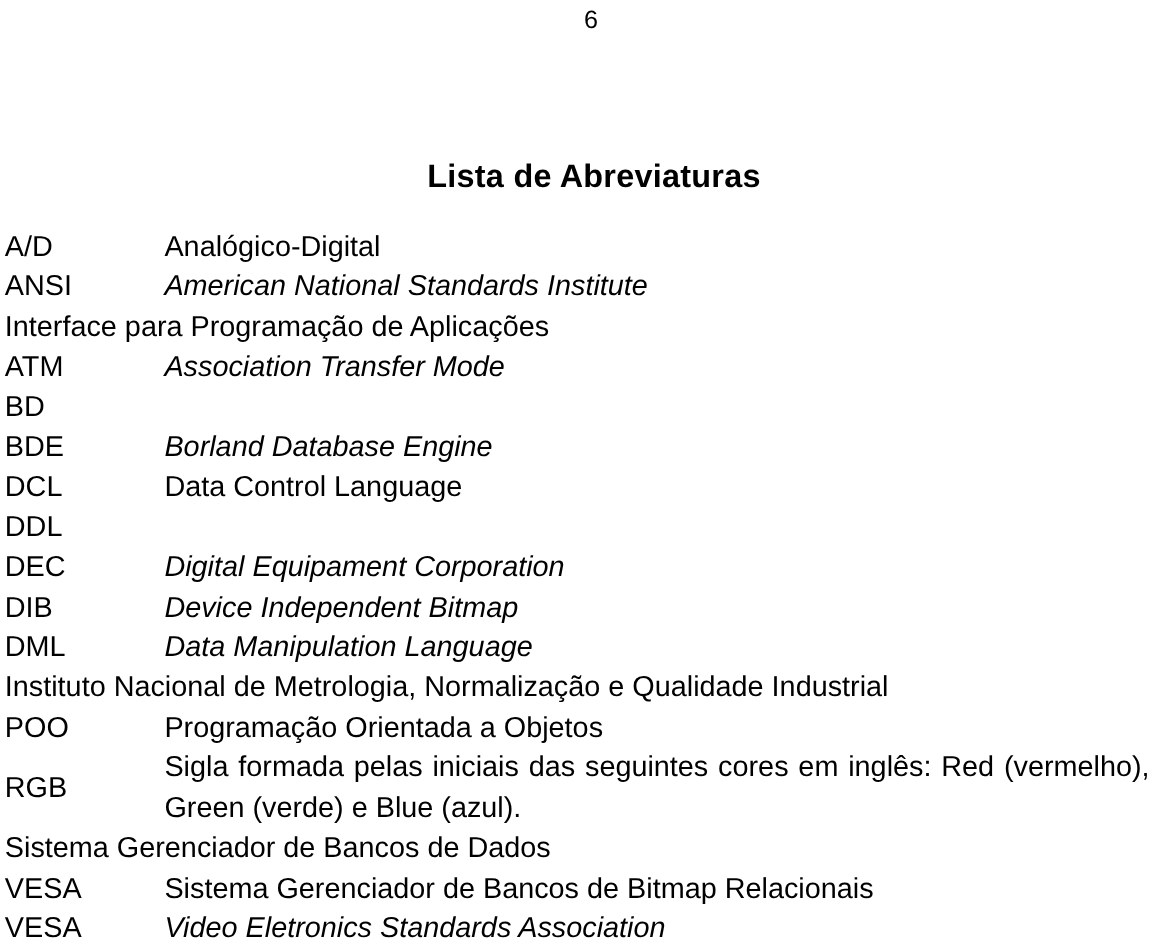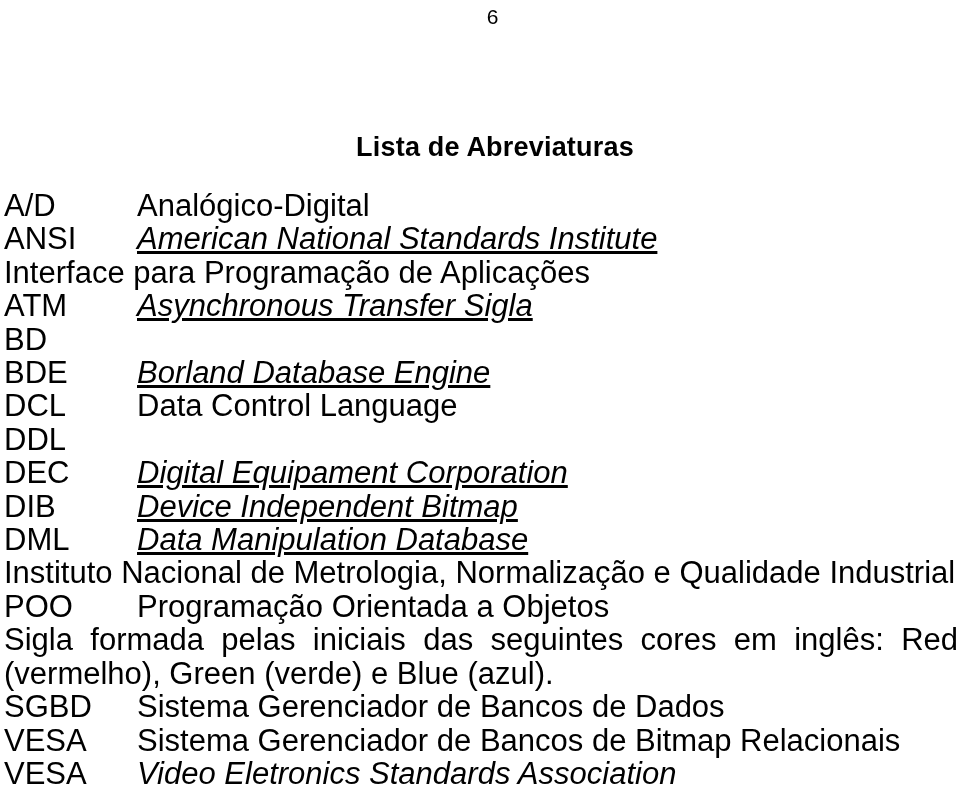--- a/index.html
+++ b/index.html
@@ -53,21 +53,21 @@
   .abbrev-list {
     position: absolute;
     top: 189px;
     left: 4px;
     width: 954px;
   }
 
   .abbrev-row {
     display: flex;
     align-items: center;
-    font-size: 31px;
+    font-size: 24px;
     line-height: 33.4px;
   }
 
   .abbrev-term {
     flex: 0 0 auto;
     width: 133px;
     white-space: nowrap;
     font-style: normal;
   }
 
@@ -77,21 +77,20 @@
     padding-right: 8px;
   }
 
   .abbrev-def {
     flex: 1 1 auto;
     font-style: normal;
   }
 
   .abbrev-def.italic {
     font-style: italic;
-    text-decoration: underline;
   }
 
   .abbrev-def.justify {
     text-align: justify;
     text-align-last: left;
   }
 
   .abbrev-row.wide .abbrev-def {
     white-space: nowrap;
   }
@@ -112,21 +111,21 @@
       </div>
       <div class="abbrev-row">
         <span class="abbrev-term">ANSI</span>
         <span class="abbrev-def italic">American National Standards Institute</span>
       </div>
       <div class="abbrev-row">
         <span class="abbrev-def">Interface para Programação de Aplicações</span>
       </div>
       <div class="abbrev-row">
         <span class="abbrev-term">ATM</span>
-        <span class="abbrev-def italic">Asynchronous Transfer Sigla</span>
+        <span class="abbrev-def italic">Association Transfer Mode</span>
       </div>
       <div class="abbrev-row">
         <span class="abbrev-term">BD</span>
       </div>
       <div class="abbrev-row">
         <span class="abbrev-term">BDE</span>
         <span class="abbrev-def italic">Borland Database Engine</span>
       </div>
       <div class="abbrev-row">
         <span class="abbrev-term">DCL</span>
@@ -138,34 +137,34 @@
       <div class="abbrev-row">
         <span class="abbrev-term">DEC</span>
         <span class="abbrev-def italic">Digital Equipament Corporation</span>
       </div>
       <div class="abbrev-row">
         <span class="abbrev-term">DIB</span>
         <span class="abbrev-def italic">Device Independent Bitmap</span>
       </div>
       <div class="abbrev-row">
         <span class="abbrev-term">DML</span>
-        <span class="abbrev-def italic">Data Manipulation Database</span>
+        <span class="abbrev-def italic">Data Manipulation Language</span>
       </div>
       <div class="abbrev-row wide">
         <span class="abbrev-def">Instituto Nacional de Metrologia, Normalização e Qualidade Industrial</span>
       </div>
       <div class="abbrev-row">
         <span class="abbrev-term">POO</span>
         <span class="abbrev-def">Programação Orientada a Objetos</span>
       </div>
       <div class="abbrev-row">
+        <span class="abbrev-term">RGB</span>
         <span class="abbrev-def justify">Sigla formada pelas iniciais das seguintes cores em inglês: Red (vermelho), Green (verde) e Blue (azul).</span>
       </div>
       <div class="abbrev-row">
-        <span class="abbrev-term">SGBD</span>
         <span class="abbrev-def">Sistema Gerenciador de Bancos de Dados</span>
       </div>
       <div class="abbrev-row">
         <span class="abbrev-term">VESA</span>
         <span class="abbrev-def">Sistema Gerenciador de Bancos de Bitmap Relacionais</span>
       </div>
       <div class="abbrev-row">
         <span class="abbrev-term">VESA</span>
         <span class="abbrev-def italic">Video Eletronics Standards Association</span>
       </div>

